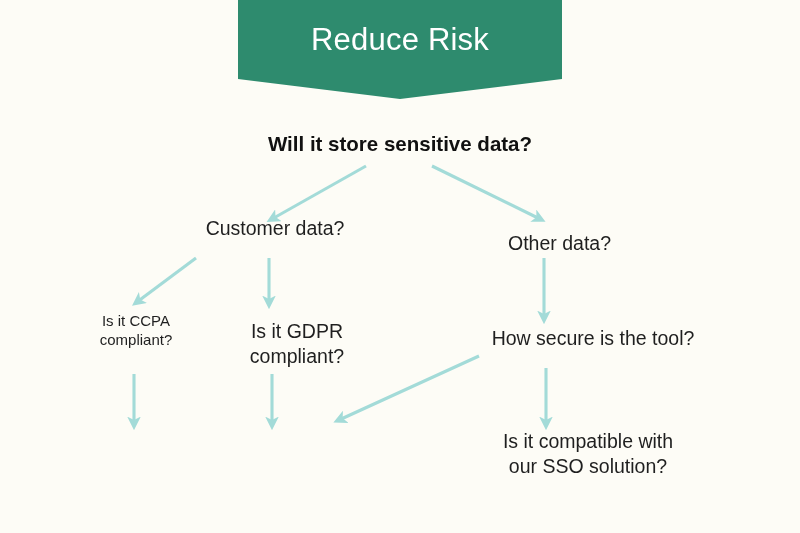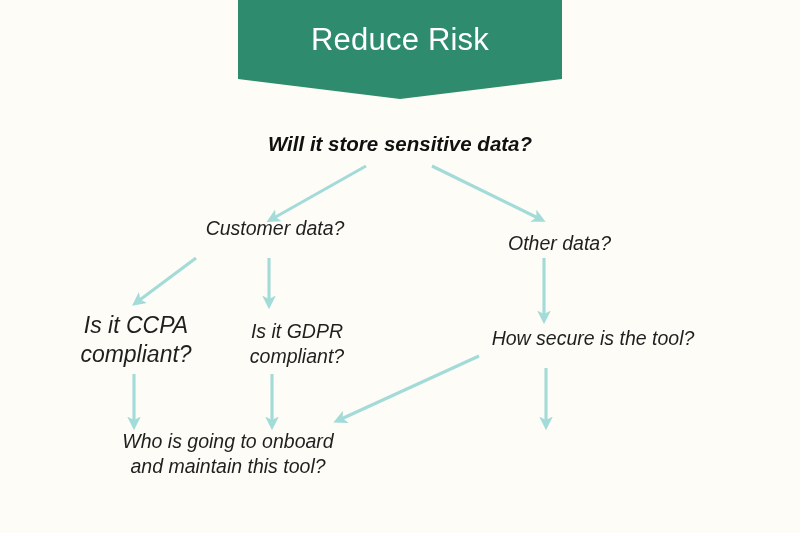--- a/index.html
+++ b/index.html
@@ -29,21 +29,20 @@
     width: 800px;
     height: 533px;
     pointer-events: none;
   }
   .node {
     position: absolute;
     text-align: center;
     line-height: 1.28;
     white-space: pre-line;
     color: #1f1f1f;
-    font-style: italic;
   }
   
   #banner-wrap {
     position: absolute;
     left: 238px;
     top: 0px;
     width: 324px;
     height: 100px;
   }
   #banner-shape {
@@ -87,21 +86,21 @@
     top: 231px;
     width: 215px;
     font-size: 19.5px;
     text-align: center;
   }
   
   #q-ccpa {
     left: 41px;
     top: 311px;
     width: 190px;
-    font-size: 23px;
+    font-size: 15px;
   }
   #q-gdpr {
     left: 202px;
     top: 311px;
     width: 190px;
     font-size: 19.5px;
     margin-top: 8px;
   }
   #q-secure {
     left: 443px;
@@ -161,17 +160,17 @@
   <div class="node" id="q-other-data">Other data?</div>
 
   <div class="node" id="q-ccpa">Is it CCPA
 compliant?</div>
 
   <div class="node" id="q-gdpr">Is it GDPR
 compliant?</div>
 
   <div class="node" id="q-secure">How secure is the tool?</div>
 
-  <div class="node" id="q-onboard">Who is going to onboard
-and maintain this tool?</div>
 
+  <div class="node" id="q-sso">Is it compatible with
+our SSO solution?</div>
 
 </div>
 
 </body></html>

